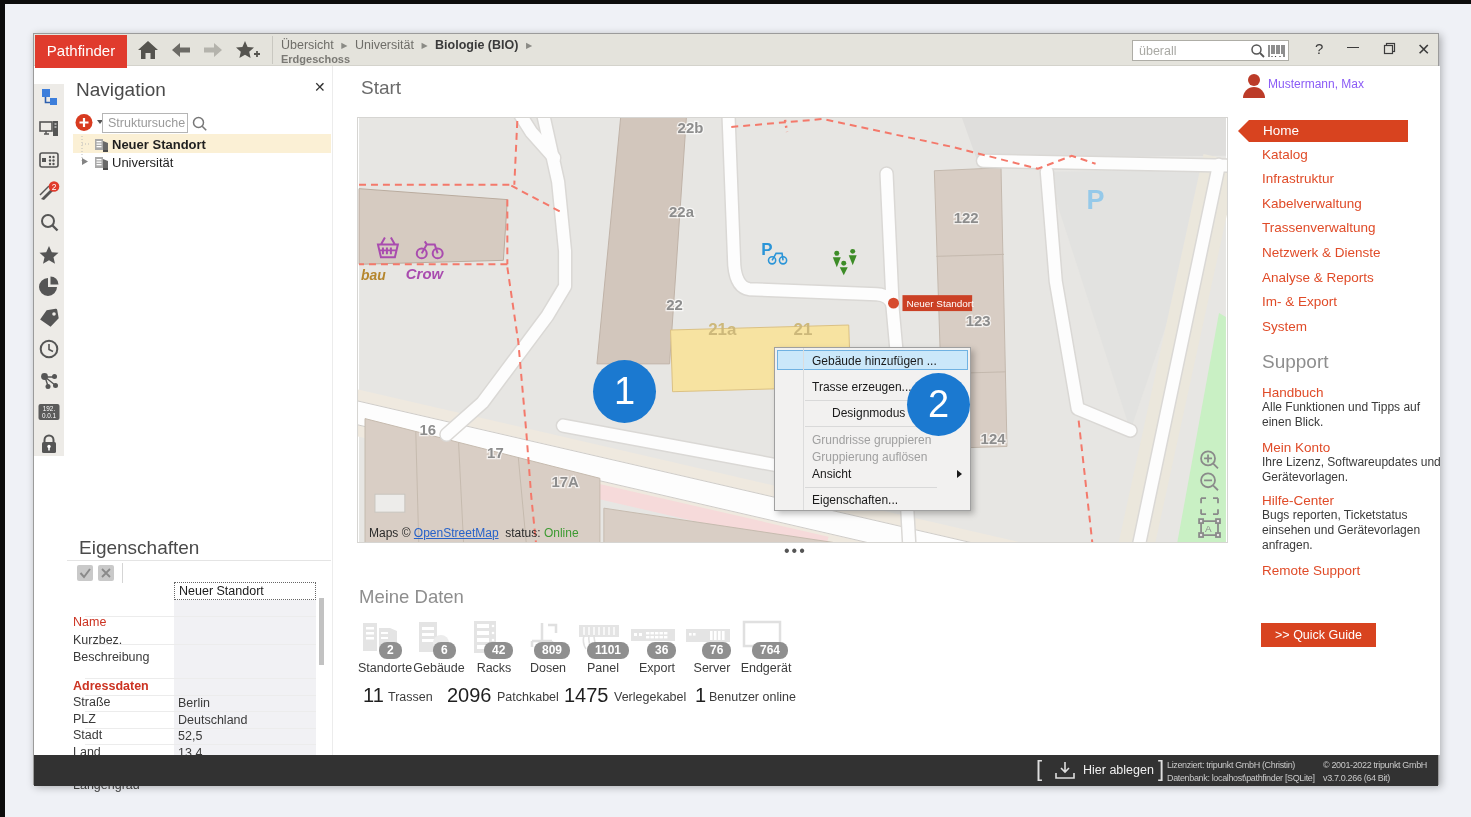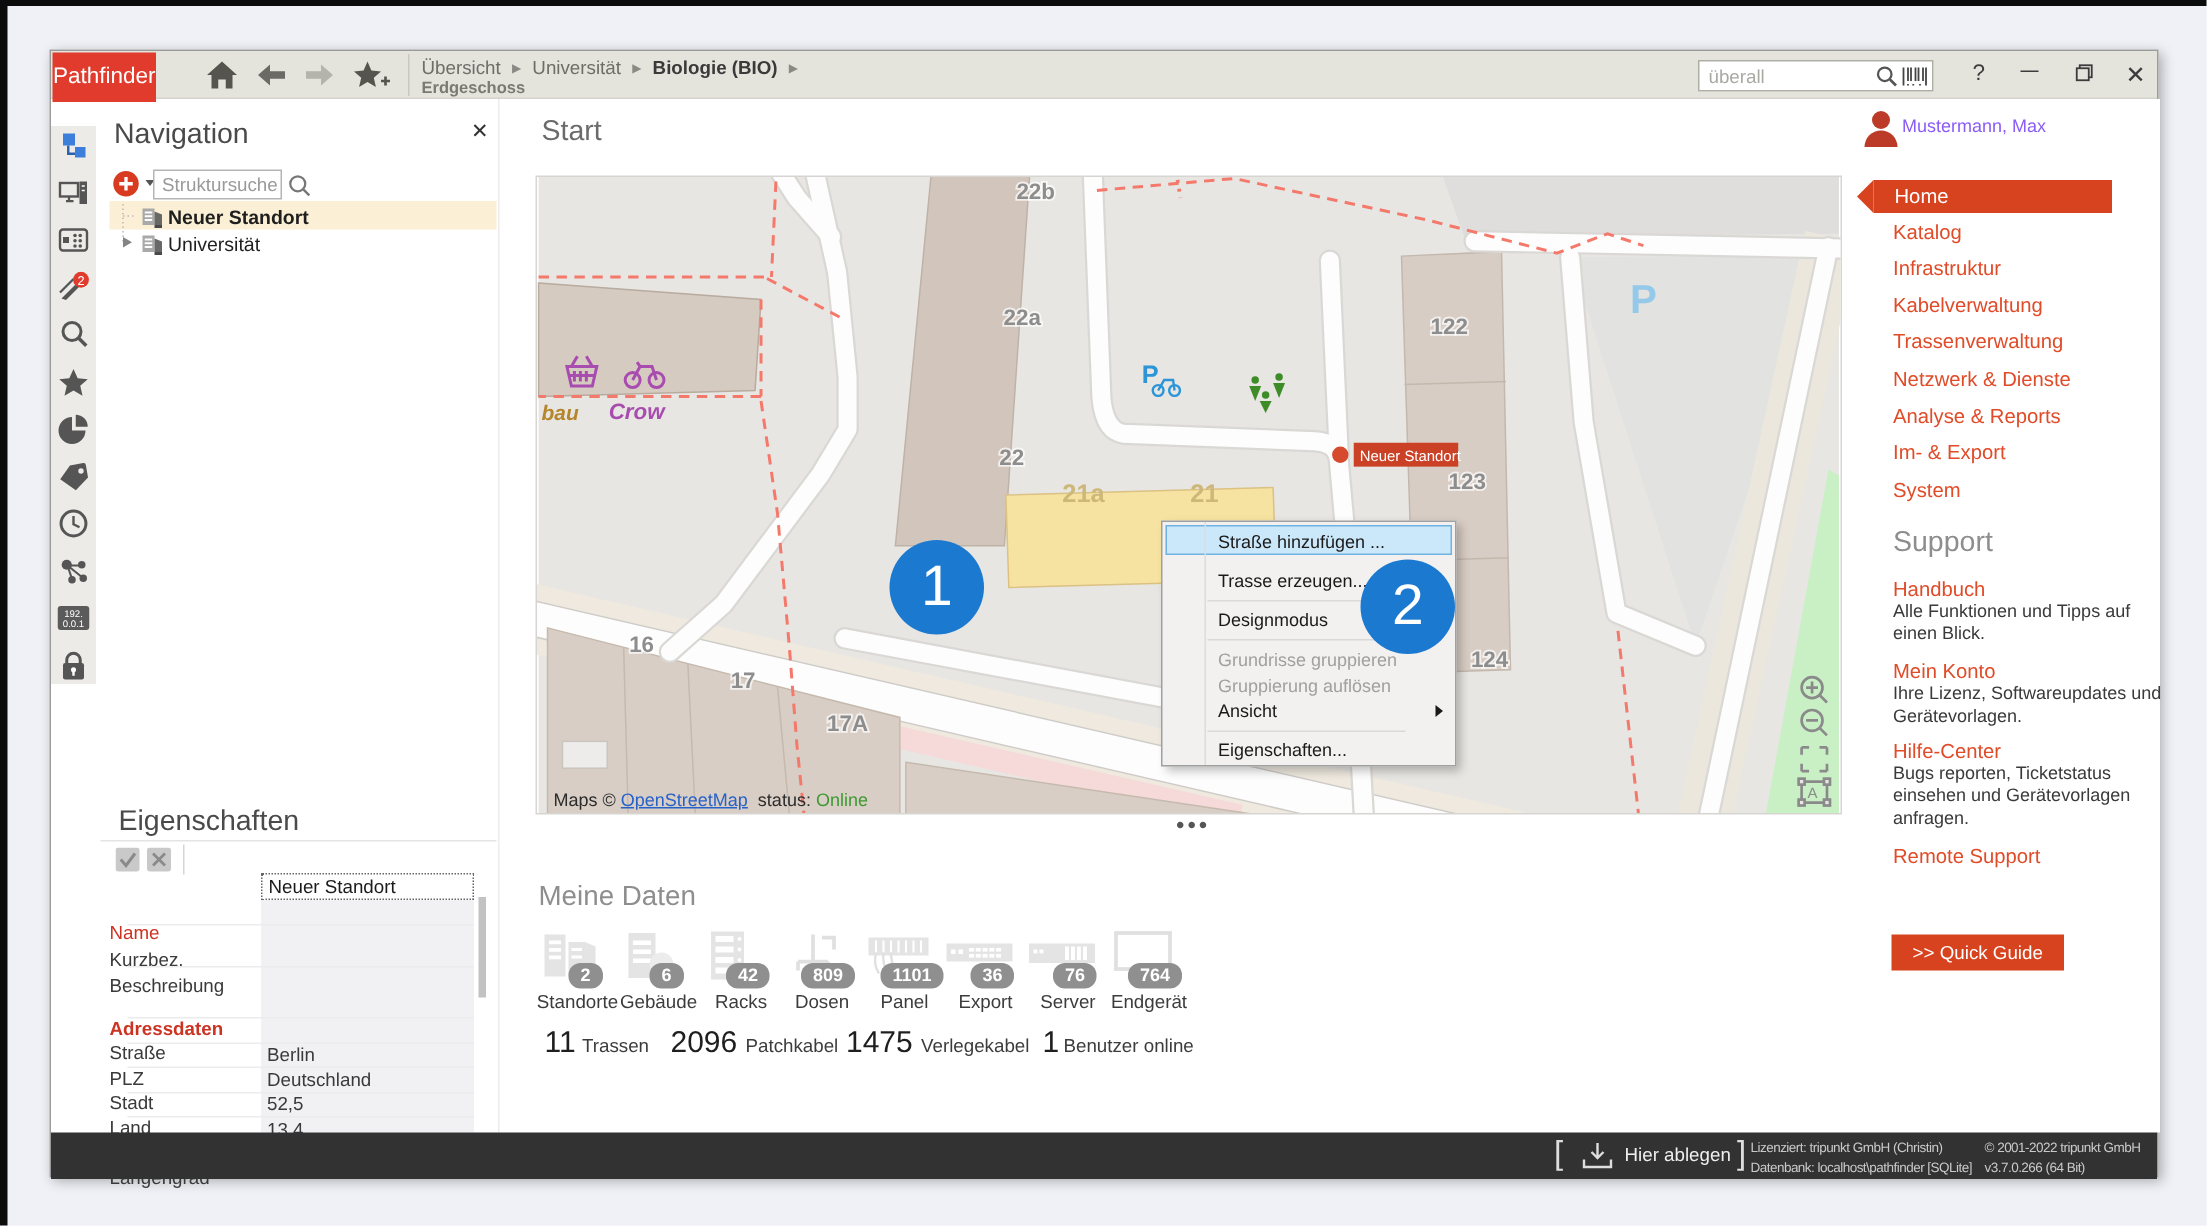--- a/index.html
+++ b/index.html
@@ -2,21 +2,21 @@
 <html><head>
 <meta charset="utf-8">
 <style>
 * { margin:0; padding:0; box-sizing:border-box; }
 html,body { width:1471px; height:817px; overflow:hidden; background:#eff1f6; font-family:"Liberation Sans",sans-serif; }
 #topblack { position:absolute; left:0; top:0; width:1471px; height:4px; background:#0c0c0c; z-index:50;}
 #leftblack { position:absolute; left:0; top:0; width:5px; height:817px; background:#0c0c0c; z-index:50;}
 #app { position:absolute; left:33px; top:33px; width:1406px; height:752px; background:#fff; border:1px solid #9b9b9b; box-shadow:2px 2px 8px rgba(0,0,0,0.3); }
 
 #toolbar { position:absolute; left:0; top:0; width:1404px; height:32px; background:#e4e3dc; border-bottom:1px solid #d4d3cc; }
-#redbtn { position:absolute; left:1px; top:1px; width:69px; height:33px; background:#e03b2d; color:#fff; font-size:15px; text-align:center; line-height:31px; z-index:5;}
+#redbtn { position:absolute; left:1px; top:1px; width:92px; height:33px; background:#e03b2d; color:#fff; font-size:15px; text-align:center; line-height:31px; z-index:5;}
 .tbico { position:absolute; top:5px; }
 #bcrumb { position:absolute; left:247px; top:4px; font-size:12.5px; color:#6e6d68; }
 #bcrumb b { color:#3a3a3a; }
 #bcrumb .arr { color:#8a8a85; font-size:8px; margin:0 4px; position:relative; top:-1px;}
 #erdg { position:absolute; left:247px; top:19px; font-size:11px; font-weight:bold; color:#7a7974; }
 #tbdiv { position:absolute; left:238px; top:2px; width:1px; height:28px; background:#c9c8c1;}
 #searchbox { position:absolute; left:1098px; top:6px; width:157px; height:21px; background:#fff; border:1px solid #aeada6; }
 #searchbox .ph { position:absolute; left:6px; top:3px; font-size:12.5px; color:#a9a9a4; }
 .winbtn { position:absolute; top:6px; font-size:15px; color:#3c3c3c; }
 
@@ -504,24 +504,24 @@
     <div class="shead" style="top:374px;">Mein Konto</div>
     <div class="sdesc" style="top:389px;">Ihre Lizenz, Softwareupdates und Gerätevorlagen.</div>
     <div class="shead" style="top:427px;">Hilfe-Center</div>
     <div class="sdesc" style="top:442px;">Bugs reporten, Ticketstatus einsehen und Gerätevorlagen anfragen.</div>
     <div class="shead" style="top:497px;">Remote Support</div>
     <div id="qguide">&gt;&gt; Quick Guide</div>
   </div>
   <div id="cmenu">
     <div id="mhl"></div>
     <div class="gutter"></div>
-    <div class="mi" style="top:6px;">Straße hinzufügen ...</div>
+    <div class="mi" style="top:6px;">Gebäude hinzufügen ...</div>
     <div class="mi" style="top:32px;">Trasse erzeugen...</div>
     <div class="msep" style="top:52px;"></div>
-    <div class="mi" style="top:58px;">Designmodus</div>
+    <div class="mi" style="top:58px;margin-left:20px;">Designmodus</div>
     <div class="msep" style="top:78px;"></div>
     <div class="mi dis" style="top:85px;">Grundrisse gruppieren</div>
     <div class="mi dis" style="top:102px;">Gruppierung auflösen</div>
     <div class="mi" style="top:119px;">Ansicht</div>
     <div style="position:absolute; right:8px; top:122px; width:0; height:0; border-top:4px solid transparent; border-bottom:4px solid transparent; border-left:5px solid #1a1a1a;"></div>
     <div class="msep" style="top:139px;"></div>
     <div class="mi" style="top:145px;">Eigenschaften...</div>
   </div>
   <div class="numcirc" style="left:559px; top:326px;">1</div>
   <div class="numcirc" style="left:873px; top:339px;">2</div>

